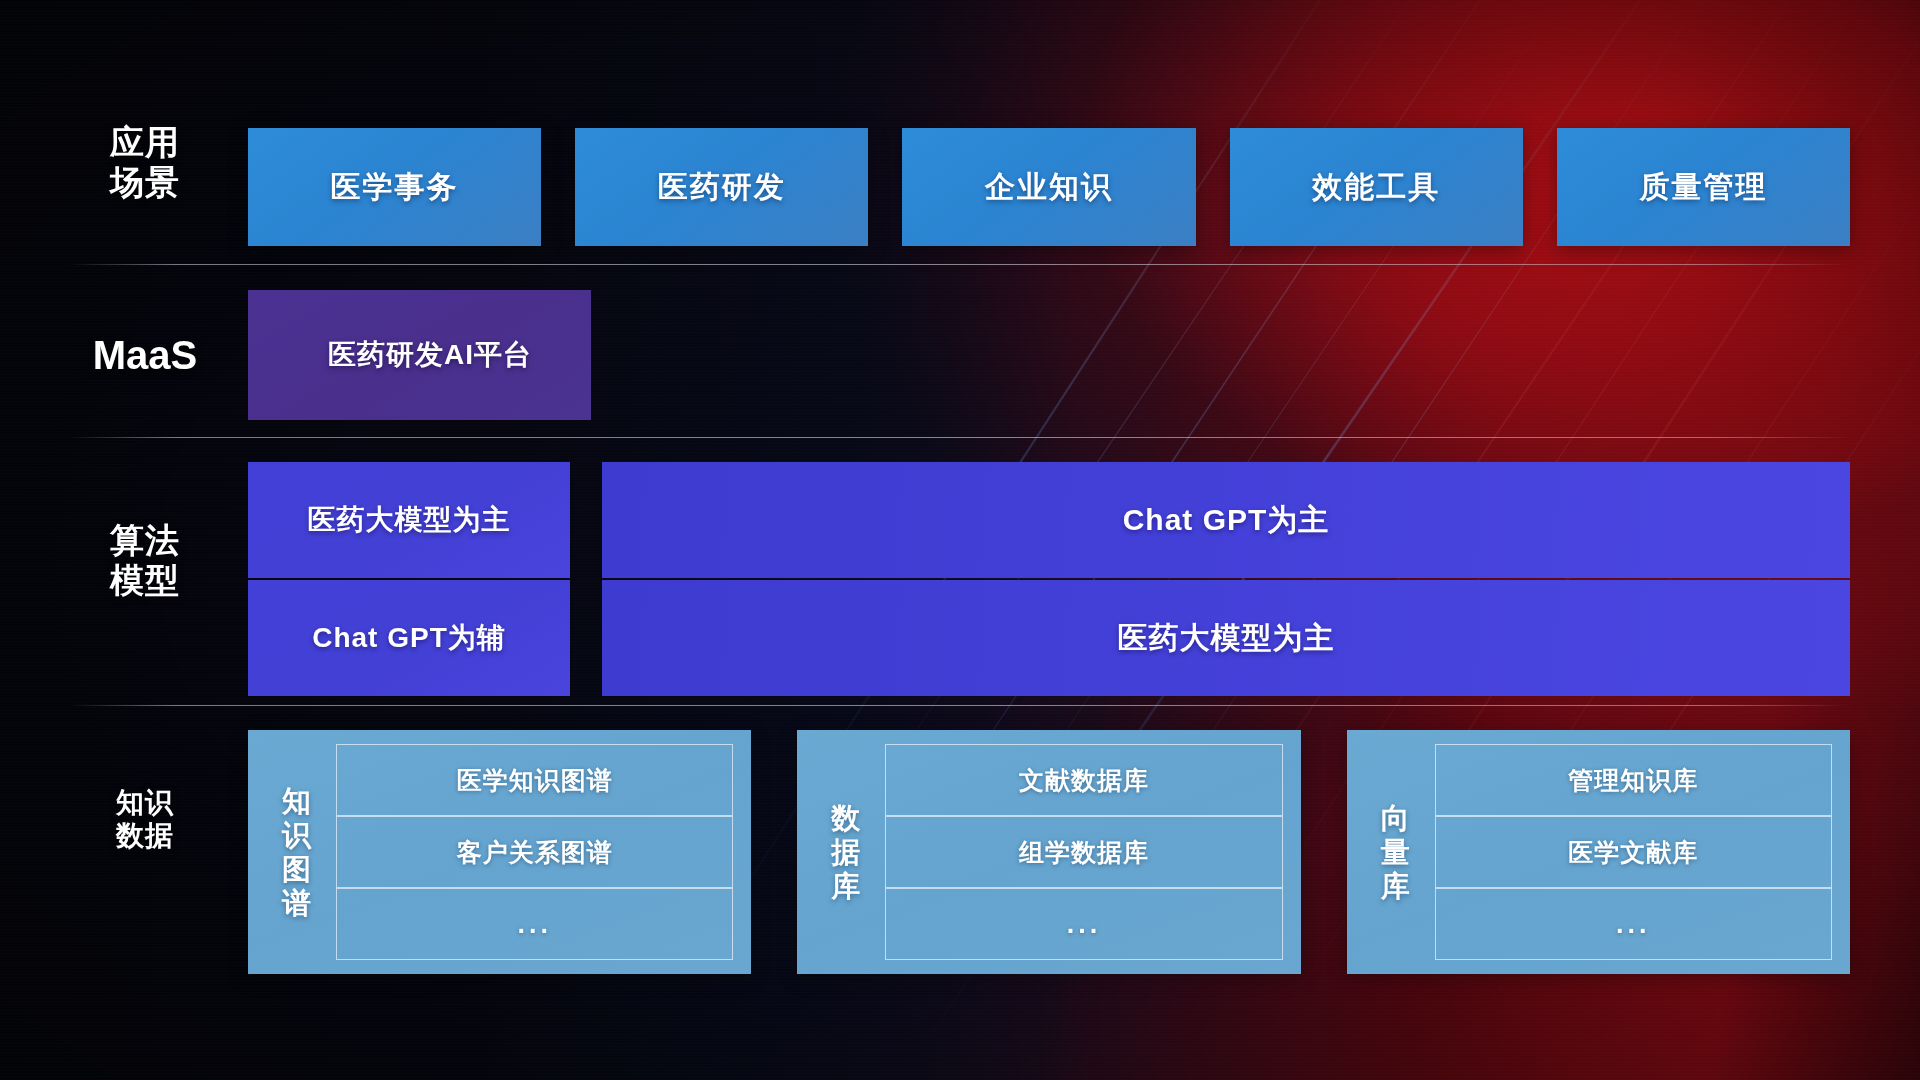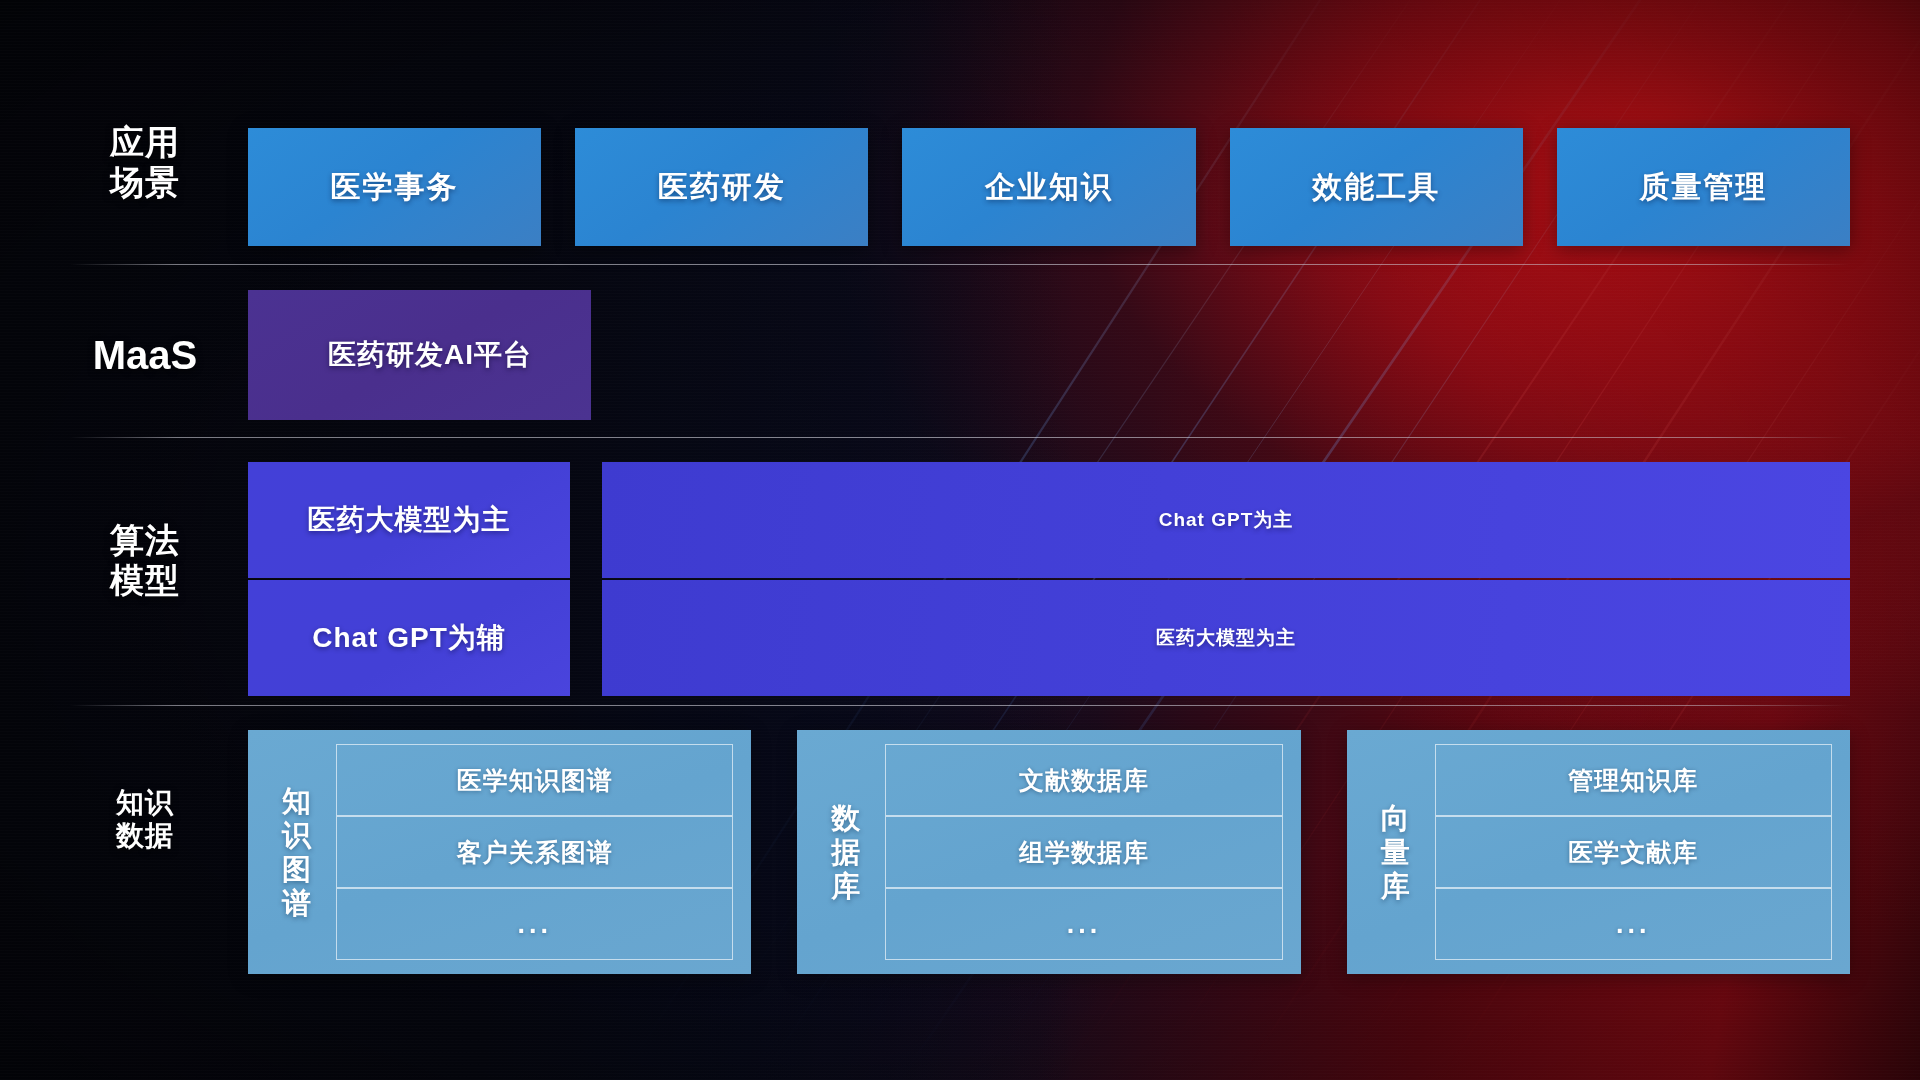--- a/index.html
+++ b/index.html
@@ -116,21 +116,21 @@
     width: 322px;
     background: linear-gradient(150deg, #4340d8 0%, #4340d6 55%, #4a44dd 100%);
     display: flex; align-items: center; justify-content: center;
     color: #fff; font-size: 28px; font-weight: 700; letter-spacing: 1px;
     text-shadow: 0 2px 5px rgba(0,0,50,0.45);
   }
   .algo-right {
     flex: 1;
     background: linear-gradient(95deg, #3e3bd0 0%, #4340d8 45%, #4b46e2 100%);
     display: flex; align-items: center; justify-content: center;
-    color: #fff; font-size: 19px; font-weight: 700; letter-spacing: 1px;
+    color: #fff; font-size: 30px; font-weight: 700; letter-spacing: 1px;
     text-shadow: 0 2px 5px rgba(0,0,50,0.45);
   }
 
   
   .know-row {
     position: absolute;
     left: 248px; top: 730px;
     width: 1602px; height: 244px;
     display: flex; gap: 46px;
   }

